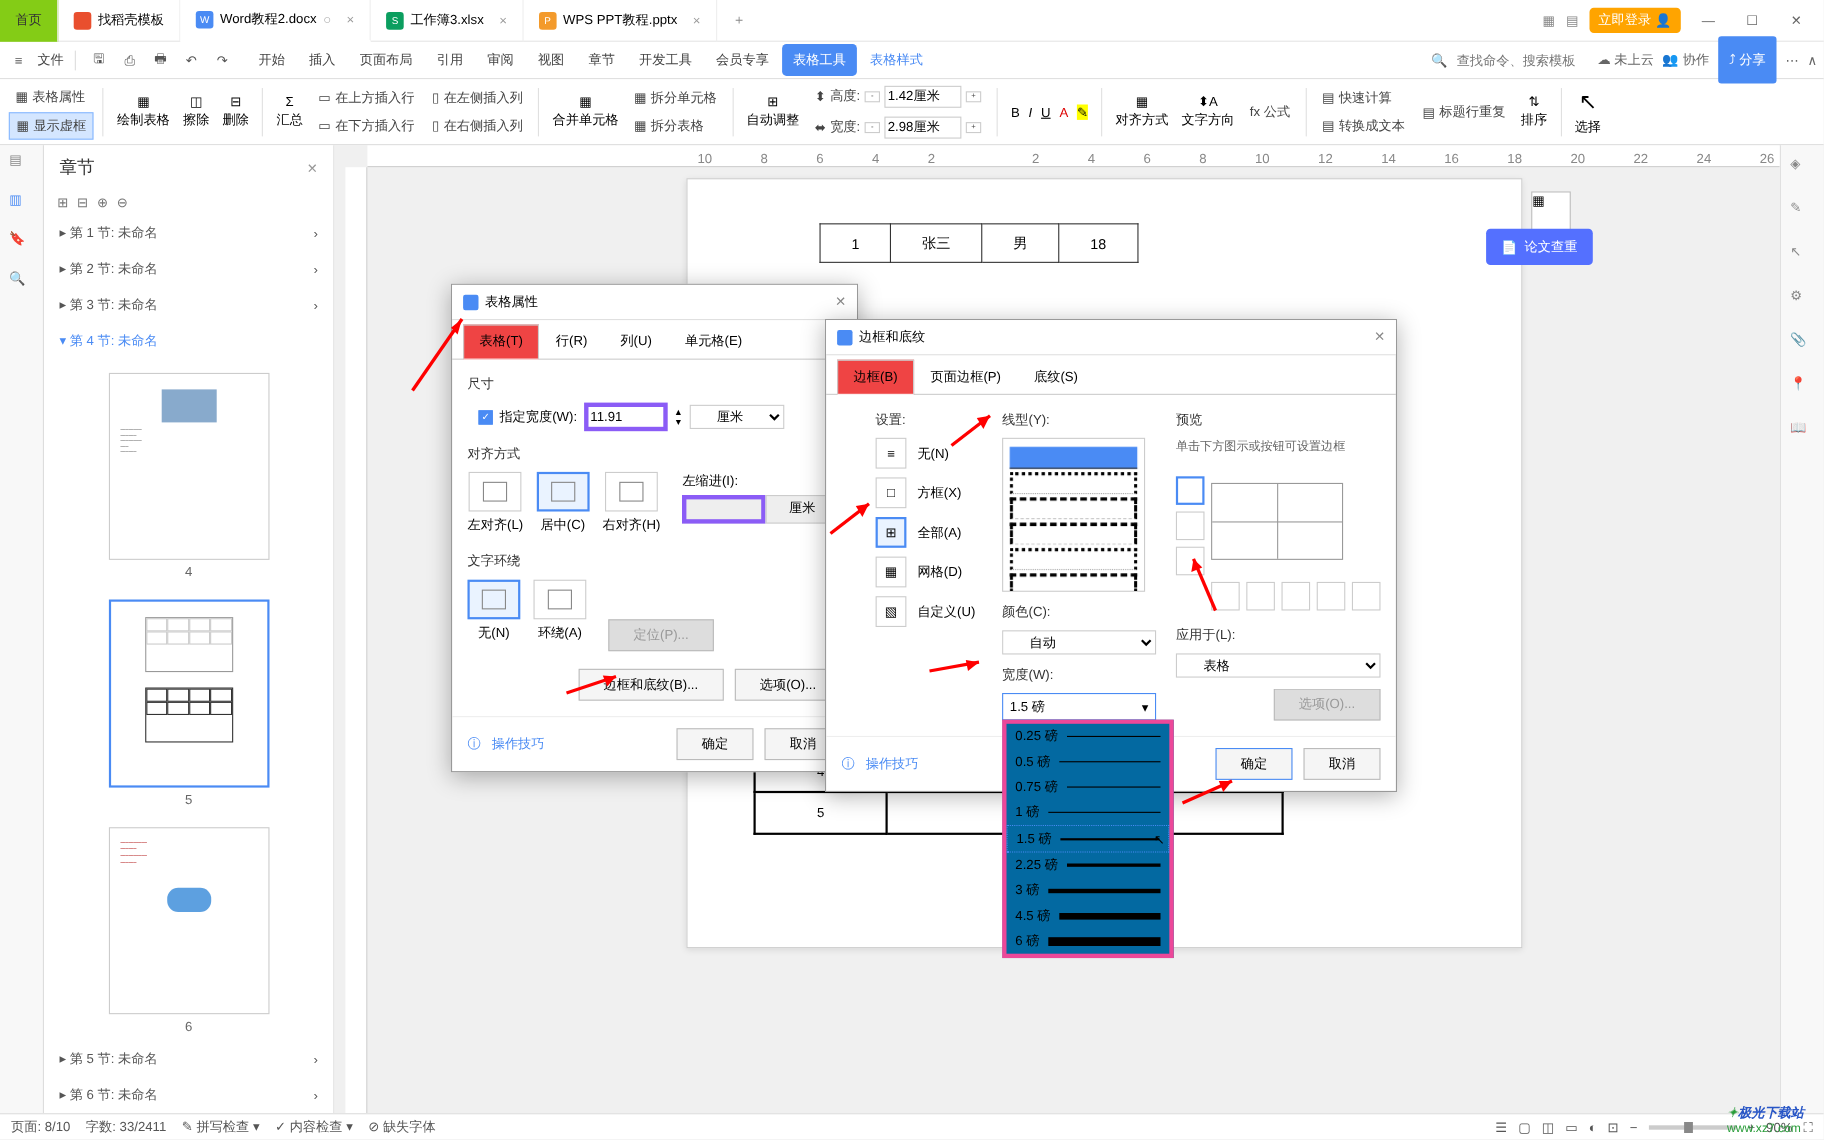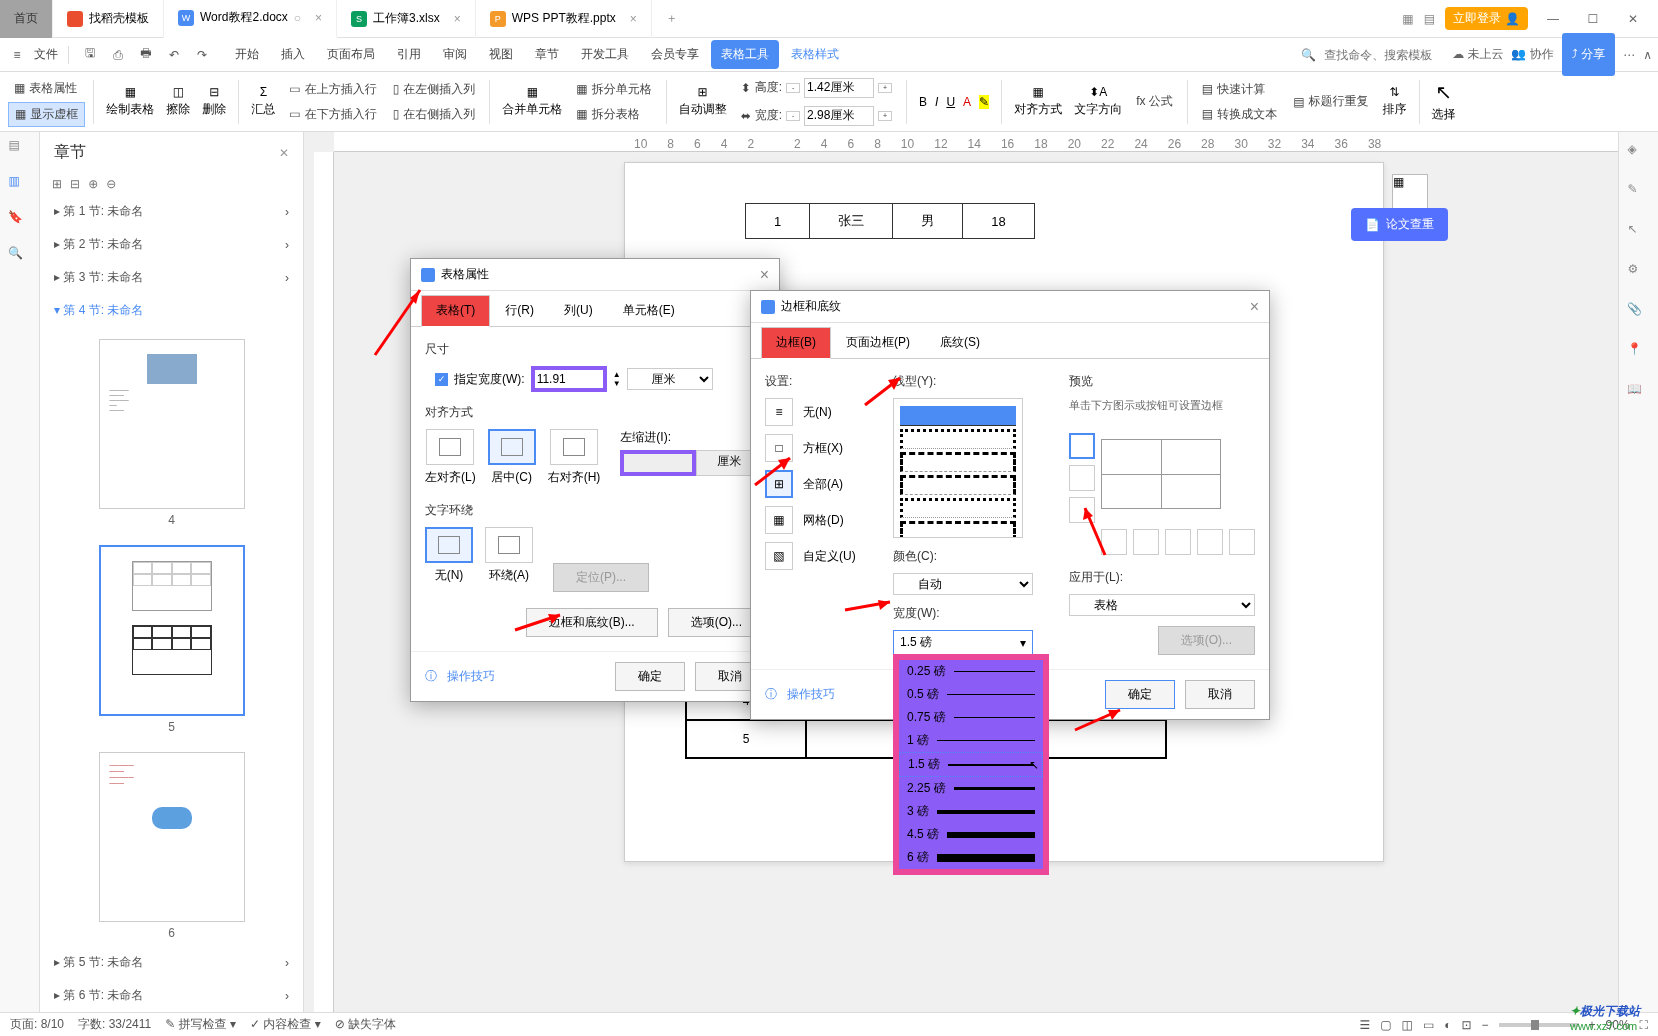--- a/index.html
+++ b/index.html
@@ -1,19 +1,19 @@
 <!DOCTYPE html>
 <html><head>
 <meta charset="utf-8">
 <style>
 *{box-sizing:border-box;margin:0;padding:0;font-family:"Microsoft YaHei",Arial,sans-serif;font-size:12px;}
 body{background:#f0f0f0;width:1658px;height:1036px;overflow:hidden;position:relative;}
 .titlebar{height:38px;background:#fff;display:flex;align-items:center;border-bottom:1px solid #e0e0e0;}
 .tab{height:38px;display:flex;align-items:center;padding:0 14px;gap:6px;cursor:pointer;border-right:1px solid #eee;}
-.tab.first{background:#a3a3a3;color:#333;}
+.tab.first{background:#84cc16;color:#333;}
 .tab.active{background:#fff;border-bottom:2px solid #fff;}
 .tab .close{color:#999;margin-left:8px;}
 .tabicon{width:16px;height:16px;display:inline-block;}
 .titlebar-right{margin-left:auto;display:flex;align-items:center;gap:10px;padding-right:10px;}
 .login-btn{background:#ffa400;color:#fff;padding:3px 8px;border-radius:4px;display:flex;align-items:center;gap:4px;}
 .win-btn{width:30px;height:28px;display:flex;align-items:center;justify-content:center;color:#666;}
 
 .menubar{height:34px;background:#fff;display:flex;align-items:center;border-bottom:1px solid #ddd;padding:0 6px;gap:2px;}
 .mb-left{display:flex;align-items:center;gap:6px;}
 .mb-icon{width:22px;height:22px;display:flex;align-items:center;justify-content:center;color:#555;}
@@ -44,21 +44,21 @@
 .nav-head{display:flex;align-items:center;justify-content:space-between;padding:10px 14px;}
 .nav-title{font-size:16px;color:#333;font-weight:500;}
 .nav-tools{display:flex;gap:8px;padding:4px 12px;color:#777;}
 .nav-item{padding:8px 14px;display:flex;align-items:center;justify-content:space-between;color:#555;cursor:pointer;}
 .nav-item.active{color:#4a8bf4;}
 .thumb{width:146px;height:180px;border:1px solid #ccc;margin:12px auto 4px;background:#fff;padding:10px;position:relative;}
 .thumb.sel{border:2px solid #4a8bf4;}
 .thumb-num{text-align:center;color:#666;margin-bottom:6px;}
 
 .docarea{flex:1;background:#f0f0f0;position:relative;overflow:hidden;}
-.ruler-h{position:absolute;top:0;left:30px;right:0;height:20px;background:#fff;border-bottom:1px solid #ccc;display:flex;align-items:end;font-size:9px;color:#888;padding-left:300px;gap:20px;}
+.ruler-h{position:absolute;top:0;left:30px;right:0;height:20px;background:#fff;border-bottom:1px solid #ccc;display:flex;align-items:end;font-size:9px;color:#888;padding-left:300px;gap:44px;}
 .ruler-v{position:absolute;top:20px;left:10px;width:20px;bottom:0;background:#fff;border-right:1px solid #ccc;}
 .page{position:absolute;top:30px;left:320px;width:760px;background:#fff;border:1px solid #ccc;box-shadow:0 2px 6px rgba(0,0,0,0.1);min-height:700px;}
 .tbl{position:absolute;top:40px;left:120px;border-collapse:collapse;}
 .tbl td,.tbl th{border:1px solid #333;padding:8px 28px;text-align:center;font-size:13px;}
 .tbl th{background:#f0f0f0;font-weight:500;}
 .tbl2{position:absolute;top:480px;left:60px;border-collapse:collapse;}
 .tbl2 td{border:2px solid #000;width:120px;height:38px;text-align:center;}
 .tbl-caption{position:absolute;top:625px;left:300px;font-size:13px;}
 
 .rightbar{width:40px;background:#f8f8f8;border-left:1px solid #ddd;display:flex;flex-direction:column;align-items:center;padding-top:10px;gap:18px;}
@@ -98,21 +98,21 @@
 .line-item.sel{background:#4a8bf4;}
 .preview-box{width:120px;height:70px;border:1px solid #999;position:relative;margin:6px 0;}
 .preview-box::before{content:"";position:absolute;left:50%;top:0;bottom:0;border-left:1px solid #999;}
 .preview-box::after{content:"";position:absolute;top:50%;left:0;right:0;border-top:1px solid #999;}
 .pv-btns{display:flex;gap:6px;margin-top:6px;}
 .pv-btn{width:26px;height:26px;border:1px solid #ccc;cursor:pointer;}
 .pv-btn.sel{border:2px solid #4a8bf4;}
 
 .width-dd{position:relative;}
 .width-sel{width:140px;border:1px solid #4a8bf4;padding:3px 6px;display:flex;align-items:center;justify-content:space-between;}
-.width-list{position:absolute;top:24px;left:0;width:156px;background:#8b5cf6;border:6px solid #ec4899;z-index:100;}
+.width-list{position:absolute;top:24px;left:0;width:156px;background:#0369a1;border:4px solid #ec4899;z-index:100;}
 .width-item{display:flex;align-items:center;padding:3px 8px;gap:8px;cursor:pointer;}
 .width-item.sel{border:1px dotted #4a8bf4;}
 .width-line{flex:1;height:0;border-top-style:solid;border-color:#000;}
 
 .arrow{position:absolute;color:#ff0000;font-size:28px;pointer-events:none;z-index:50;}
 .badge-box{position:absolute;top:42px;right:190px;width:36px;height:36px;border:1px solid #bbb;background:#fff;}
 .paper-badge{position:absolute;top:76px;right:170px;background:#5470ff;color:#fff;padding:8px 14px;border-radius:4px;display:flex;align-items:center;gap:6px;}
 .watermark{position:absolute;bottom:4px;right:18px;font-size:15px;font-style:italic;font-weight:bold;}
 .watermark .g{color:#2a9d3a;}
 .watermark .txt{color:#2856c6;}
@@ -529,21 +529,21 @@
   <div class="dlg-title">
     <span style="width:14px;height:14px;background:#4a8bf4;border-radius:2px;"></span>
     <span>边框和底纹</span>
     <span class="dlg-close">×</span>
   </div>
   <div class="dlg-tabs">
     <span class="dlg-tab active">边框(B)</span>
     <span class="dlg-tab">页面边框(P)</span>
     <span class="dlg-tab">底纹(S)</span>
   </div>
-  <div class="dlg-body" style="display:flex;gap:36px;">
+  <div class="dlg-body" style="display:flex;gap:18px;margin-left:31px;">
     <div style="width:110px;">
       <div class="fieldset-label">设置:</div>
       <div class="border-settings">
         <div class="bs-opt">
             <div class="bs-box">≡</div>
             <span>无(N)</span>
           </div>
         <div class="bs-opt">
             <div class="bs-box">□</div>
             <span>方框(X)</span>

